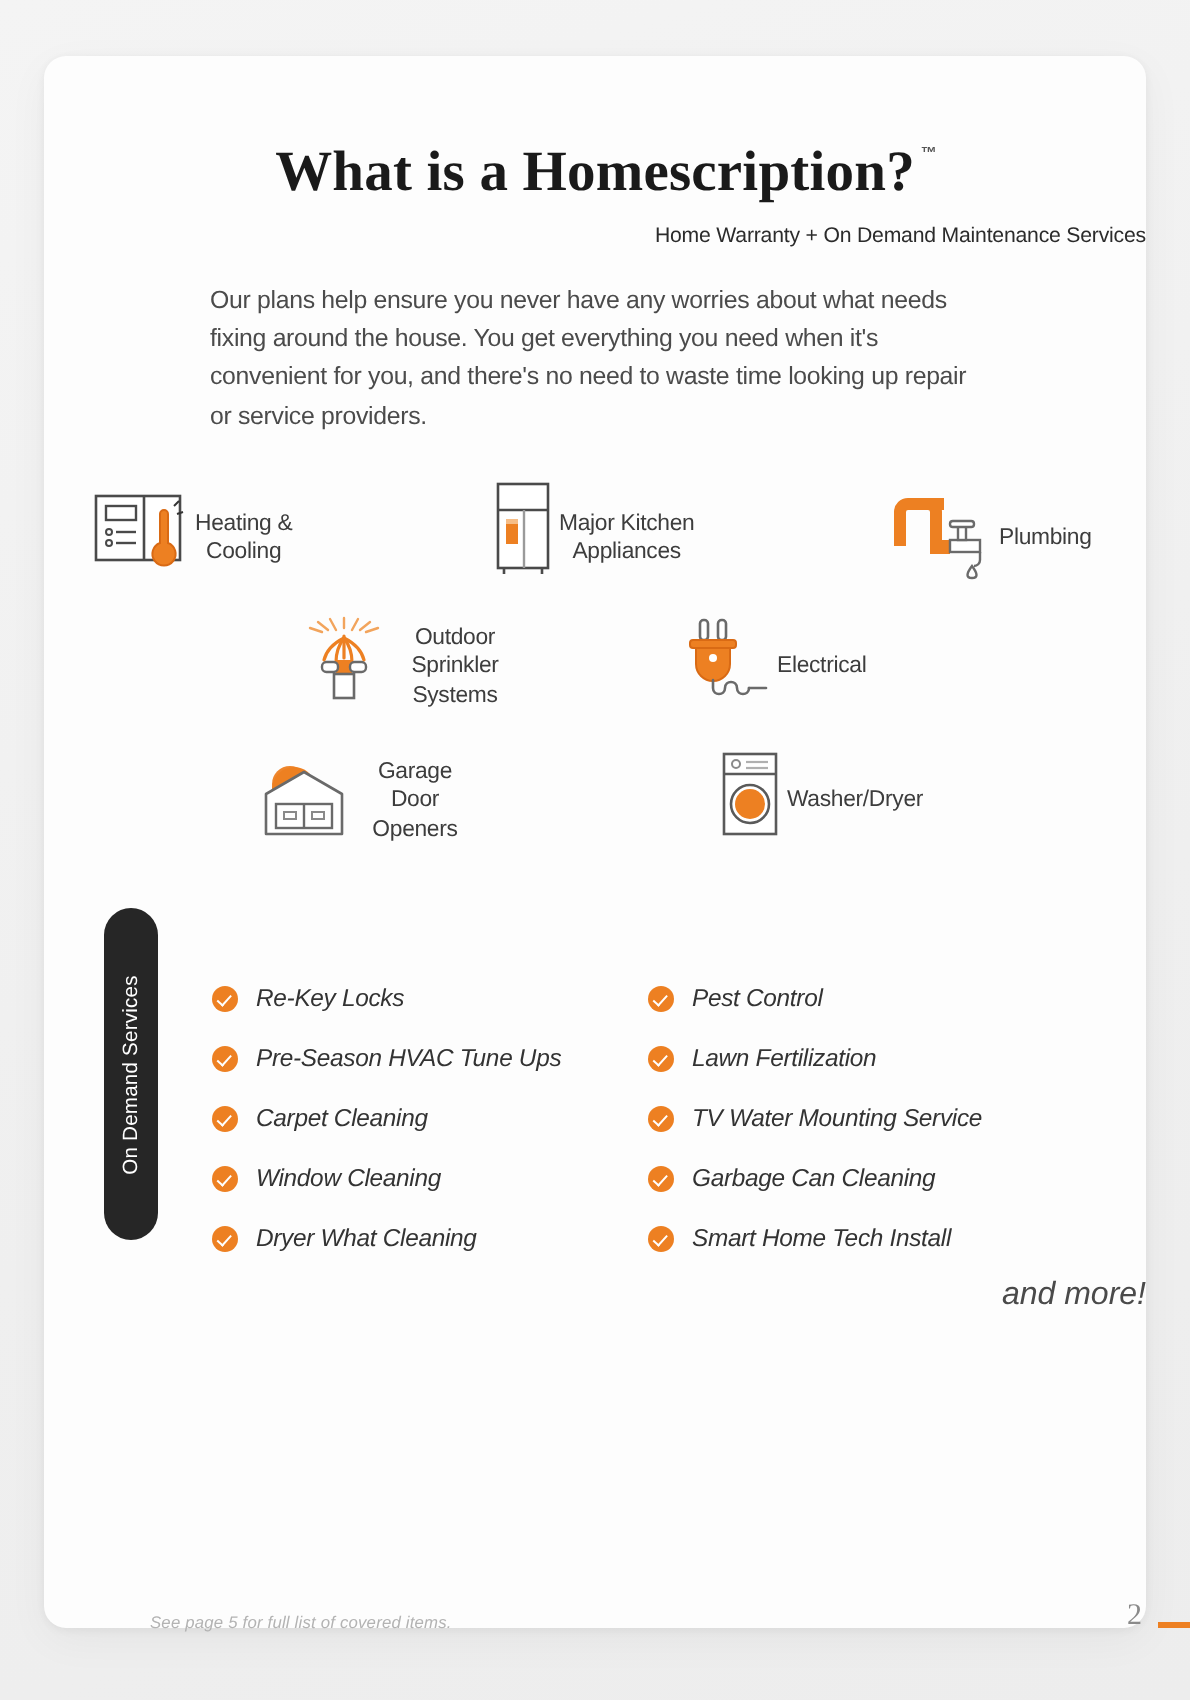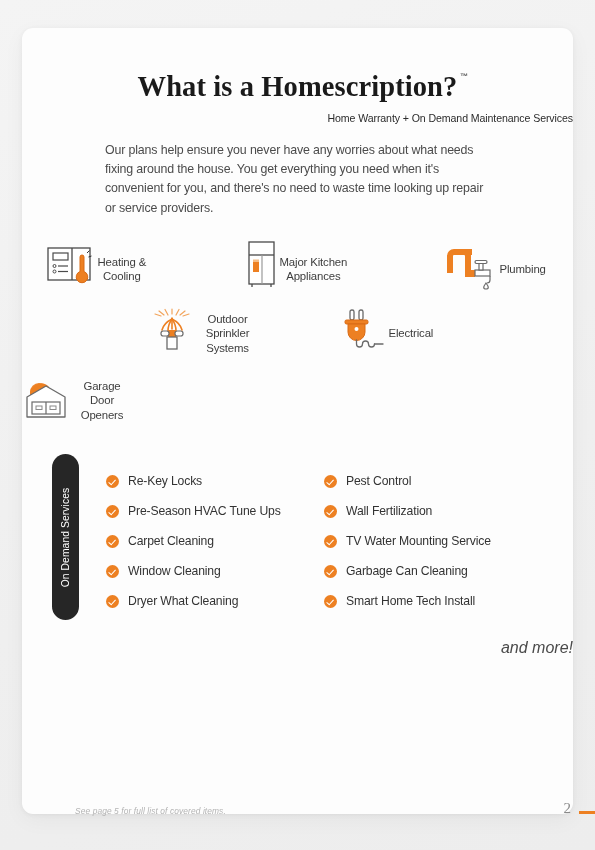--- a/index.html
+++ b/index.html
@@ -60,21 +60,21 @@
     line-height: 19.2px;
     color: #4b4b4b;
     letter-spacing: -.15px;
   }
 
   
   .icon-rows { margin-top: 22px; }
   .icon-row { display: flex; justify-content: center; }
   .icon-row.r1 { gap: 88px; }
   .icon-row.r2 { gap: 78px; margin-top: 13px; }
-  .icon-row.r3 { gap: 116px; margin-top: 14px; justify-content: space-between; }
+  .icon-row.r3 { gap: 116px; margin-top: 14px; }
   .tile { width: 112px; display: flex; flex-direction: row; align-items: center; }
   .tile .glyph { height: 50px; display: flex; align-items: flex-end; justify-content: center; }
   .tile .cap {
     margin-top: 9px;
     text-align: center;
     font-size: 11.4px;
     line-height: 14.6px;
     color: #3d3d3d;
     letter-spacing: -.15px;
   }
@@ -93,21 +93,21 @@
     border-radius: 13.5px;
     display: flex; align-items: center; justify-content: center;
   }
   .vtab span {
     transform: rotate(-90deg);
     white-space: nowrap;
     font-size: 10.3px;
     color: #ffffff;
     letter-spacing: .1px;
   }
-  .cols { position: absolute; left: 84px; top: 14px; right: 24px; display: flex; }
+  .cols { position: absolute; left: 84px; top: 32px; right: 24px; display: flex; font-style: italic; }
   .col { flex: 0 0 auto; }
   .col.left  { width: 218px; }
   .col.right { width: 215px; }
   .srv {
     display: flex; align-items: center;
     height: 30px;
   }
   .check {
     flex: 0 0 auto;
     width: 13px; height: 13px;
@@ -291,20 +291,34 @@
               <rect x="10" y="23" width="28" height="12" fill="#ffffff" stroke="#6a6a6a" stroke-width="1.2"></rect>
               <line x1="24" y1="23" x2="24" y2="35" stroke="#6a6a6a" stroke-width="1.2"></line>
               <rect x="14" y="27" width="6" height="3.5" fill="#ffffff" stroke="#8a8a8a" stroke-width="1"></rect>
               <rect x="28" y="27" width="6" height="3.5" fill="#ffffff" stroke="#8a8a8a" stroke-width="1"></rect>
             </svg>
           </div>
           <div class="cap" style="white-space:pre-line">Garage Door
 Openers</div>
         </div>
 
+        <div class="tile">
+          <div class="glyph">
+            <svg width="38" height="46" viewBox="0 0 38 46">
+              <rect x="6" y="2" width="26" height="40" fill="#ffffff" stroke="#5a5a5a" stroke-width="1.3"></rect>
+              <line x1="6" y1="12" x2="32" y2="12" stroke="#5a5a5a" stroke-width="1.2"></line>
+              <circle cx="12" cy="7" r="2" fill="none" stroke="#8a8a8a" stroke-width="1"></circle>
+              <line x1="17" y1="6" x2="28" y2="6" stroke="#b0b0b0" stroke-width="1.1"></line>
+              <line x1="17" y1="9" x2="28" y2="9" stroke="#b0b0b0" stroke-width="1.1"></line>
+              <circle cx="19" cy="27" r="9.5" fill="none" stroke="#5a5a5a" stroke-width="1.3"></circle>
+              <circle cx="19" cy="27" r="7.5" fill="#ED8022"></circle>
+            </svg>
+          </div>
+          <div class="cap">Washer/Dryer</div>
+        </div>
 
       </div>
     </div>
 
     <div class="services">
       <div class="vtab">
         <span>On Demand Services</span>
       </div>
 
       <div class="cols">
@@ -331,21 +345,21 @@
           </div>
         </div>
 
         <div class="col right">
           <div class="srv">
             <span class="check"></span>
             <span class="srv-label">Pest Control</span>
           </div>
           <div class="srv">
             <span class="check"></span>
-            <span class="srv-label">Wall Fertilization</span>
+            <span class="srv-label">Lawn Fertilization</span>
           </div>
           <div class="srv">
             <span class="check"></span>
             <span class="srv-label">TV Water Mounting Service</span>
           </div>
           <div class="srv">
             <span class="check"></span>
             <span class="srv-label">Garbage Can Cleaning</span>
           </div>
           <div class="srv">

